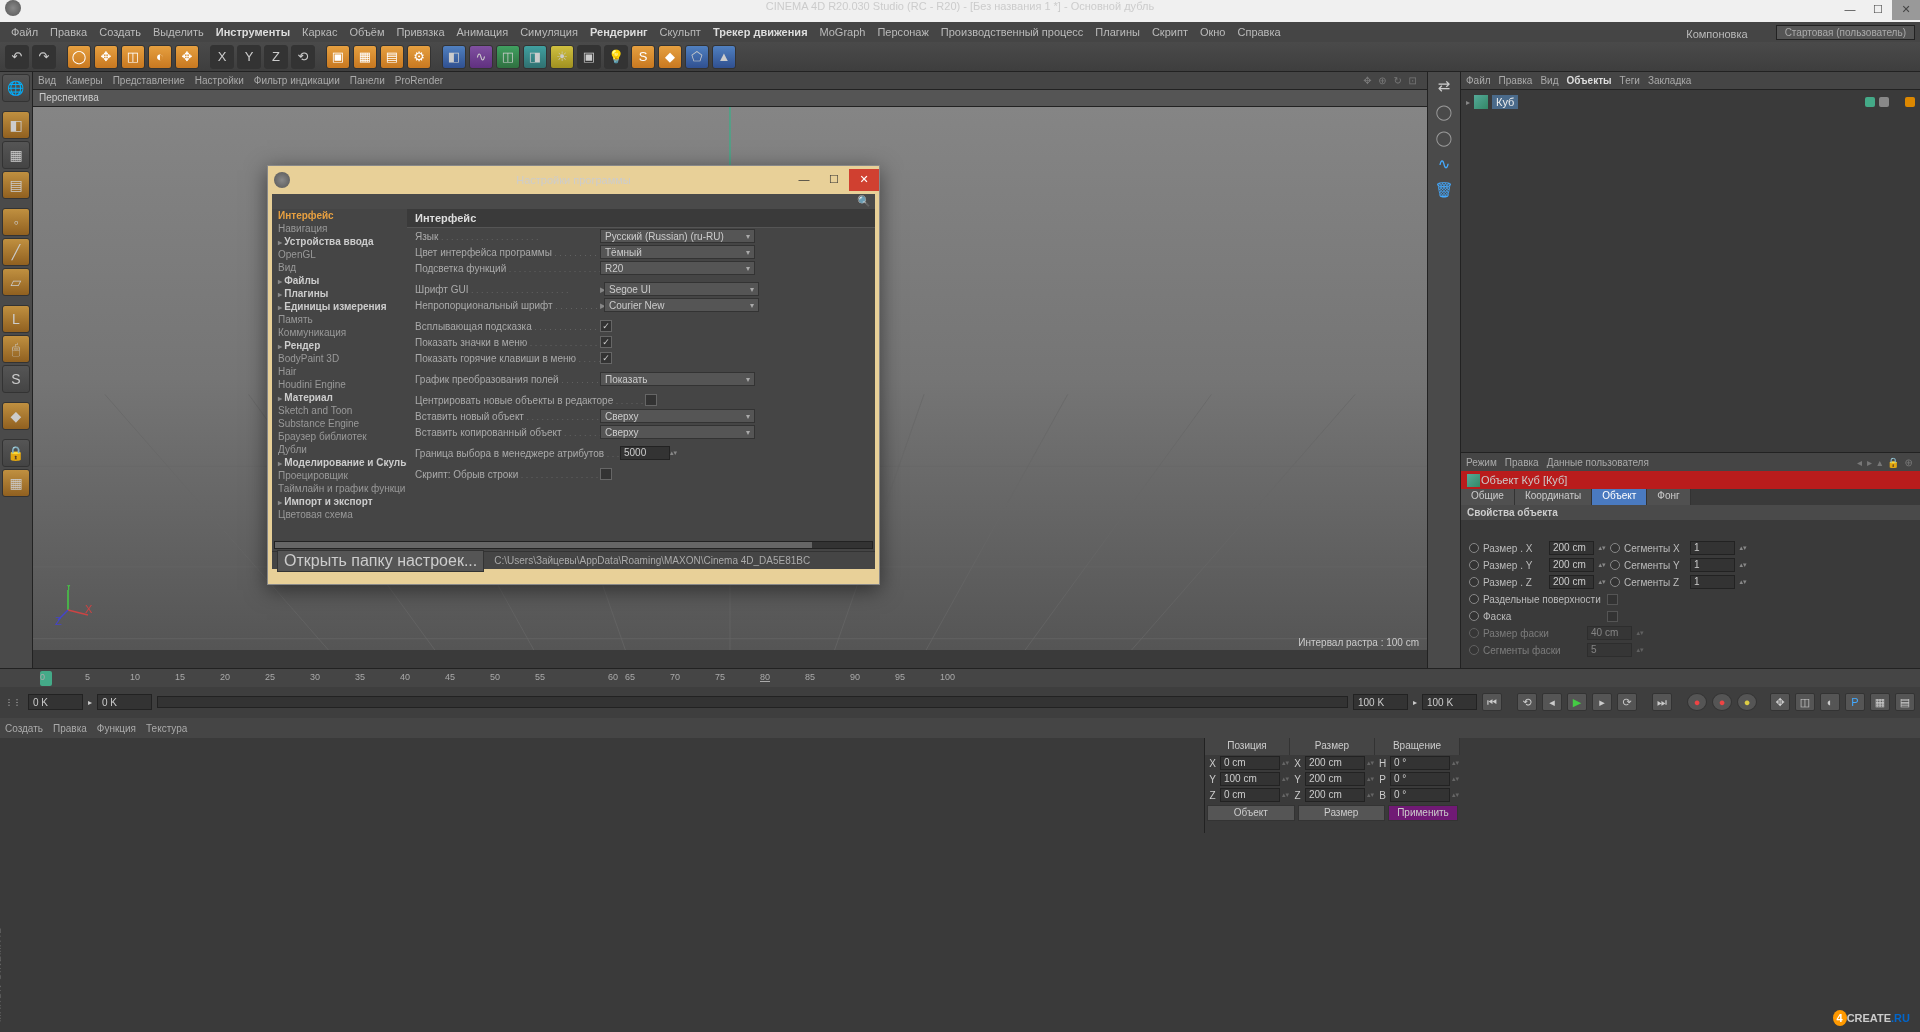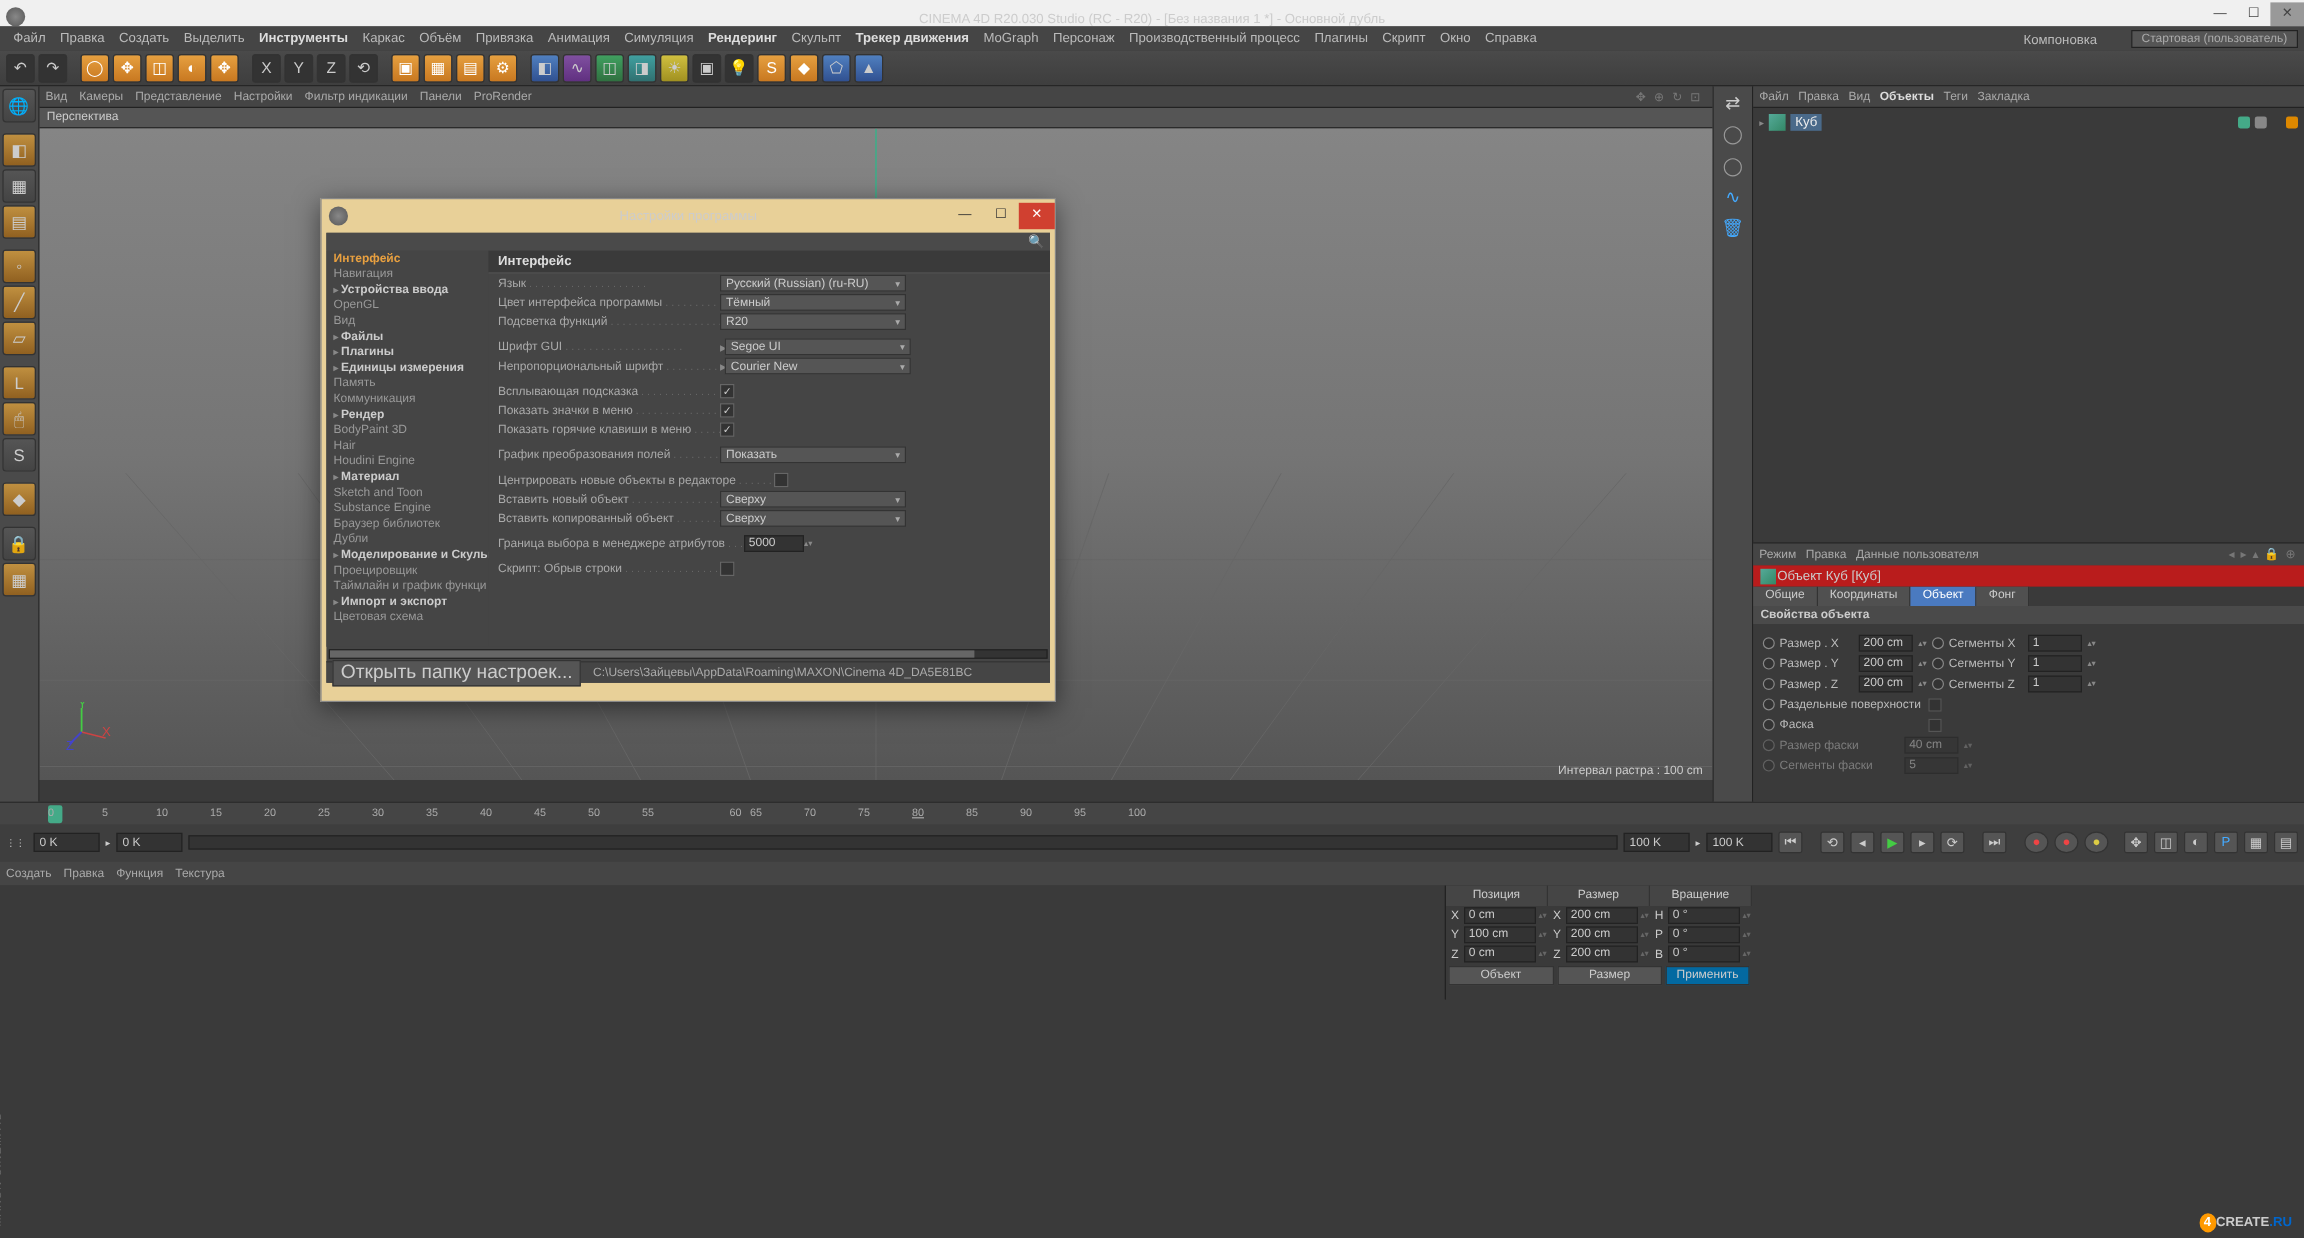--- a/index.html
+++ b/index.html
@@ -1,17 +1,17 @@
 <!DOCTYPE html>
 <html><head>
 <meta charset="utf-8">
 <style>
 *{margin:0;padding:0;box-sizing:border-box;font-family:Arial,sans-serif;font-size:11px;color:#ccc;user-select:none}
 body{background:#3a3a3a;width:1920px;height:1032px;overflow:hidden;position:relative}
-.titlebar{height:22px;background:#f0f0f0;display:flex;align-items:flex-end;justify-content:center;position:relative;color:#333}
+.titlebar{height:22px;background:#f0f0f0;display:flex;align-items:flex-start;justify-content:center;position:relative;color:#333}
 .titlebar .logo{position:absolute;left:5px;width:16px;height:16px;background:radial-gradient(circle,#888,#555);border-radius:50%}
 .titlebar .winbtns{position:absolute;right:0;display:flex}
 .titlebar .winbtns div{width:28px;height:20px;text-align:center;line-height:18px;color:#444}
 .titlebar .winbtns .close{background:#999}
 .menubar{height:20px;background:#454545;display:flex;align-items:center;padding:0 5px;position:relative}
 .menubar span{padding:0 6px;color:#bbb;cursor:default}
 .menubar span.bold{font-weight:bold;color:#ddd}
 .menubar .right{position:absolute;right:5px;color:#888}
 .menubar .layout-select{background:#555;color:#aaa;padding:1px 8px;border:1px solid #222;font-size:10px}
 .toolbar{height:30px;background:linear-gradient(#4a4a4a,#3e3e3e);display:flex;align-items:center;padding:0 5px;gap:3px;border-bottom:1px solid #222}
@@ -56,21 +56,21 @@
 .attrmenubar{height:18px;background:#454545;display:flex;align-items:center;padding:0 5px;gap:8px;position:relative}
 .attrmenubar span{font-size:10px;color:#aaa}
 .attrmenubar .navbtns{position:absolute;right:5px;display:flex;gap:1px}
 .attrmenubar .navbtns span{font-size:10px;color:#777;padding:0 2px}
 .attrhead{height:18px;background:#b91c1c;display:flex;align-items:center;padding:2px 6px;gap:1px}
 .attrhead .cube-icon{width:13px;height:13px;background:linear-gradient(135deg,#5a9,#386)}
 .attrtabs{display:flex;background:#3a3a3a;height:16px}
 .atab{padding:1px 10px;background:#505050;color:#ccc;font-size:10px;border-right:1px solid #333;cursor:default}
 .atab.active{background:#4a7ac0;color:#fff}
 .attrsect{background:#4a4a4a;padding:2px 6px;font-size:10px;font-weight:bold}
-.attrbody{padding:8px 8px}
+.attrbody{padding:20px 8px}
 .arow{display:flex;align-items:center;gap:4px;height:16px;margin-bottom:1px}
 .arow .radio{width:10px;height:10px;border:1px solid #888;border-radius:50%;background:#333}
 .arow .lbl{width:62px;font-size:10px;color:#bbb}
 .arow .input{width:45px;height:14px;background:#333;border:1px solid #222;color:#ccc;padding:0 3px;font-size:10px}
 .arow .spin{width:8px;font-size:7px;color:#888;text-align:center}
 .arow .chk{width:11px;height:11px;background:#333;border:1px solid #555}
 .arow.disabled{opacity:0.5}
 .timeline{height:50px;background:#3e3e3e;border-top:1px solid #222}
 .ruler{height:18px;background:#454545;display:flex;align-items:center;position:relative;padding-left:40px}
 .ruler .playhead{position:absolute;left:40px;top:2px;width:12px;height:15px;background:#4a8;border-radius:2px}
@@ -88,21 +88,21 @@
 .matpanel{flex:1;background:#3a3a3a}
 .coordpanel{width:256px;background:#3a3a3a;border-left:1px solid #222}
 .coordhead{height:17px;background:#454545;display:flex}
 .coordhead div{flex:1;text-align:center;font-size:10px;padding:2px;border-right:1px solid #333}
 .crow{display:flex;height:16px;align-items:center}
 .crow .ax{width:15px;text-align:center;font-size:10px}
 .crow .cin{flex:1;height:14px;background:#333;border:1px solid #222;padding:0 3px;font-size:10px;margin-right:2px}
 .crow .sp{width:8px;font-size:7px;color:#666}
 .coordbot{display:flex;gap:3px;padding:2px}
 .coordbot .sel{flex:1;height:16px;background:#555;border:1px solid #333;font-size:10px;text-align:center;line-height:14px}
-.coordbot .apply{width:70px;height:16px;background:#0369a1;border:1px solid #333;font-size:10px;text-align:center;line-height:14px}
+.coordbot .apply{width:70px;height:16px;background:#701a75;border:1px solid #333;font-size:10px;text-align:center;line-height:14px}
 .sidelabel{position:absolute;left:3px;bottom:10px;transform:rotate(-90deg);transform-origin:left bottom;font-size:9px;color:#666;letter-spacing:1px}
 .watermark{position:absolute;right:10px;bottom:5px;font-size:18px;font-weight:bold;color:#f90}
 .watermark .four{background:#f90;color:#fff;padding:2px 4px;border-radius:50%}
 .watermark .ru{color:#06c}
 
 
 .dialog{position:absolute;left:267px;top:165px;width:613px;height:420px;background:#e8d098;box-shadow:0 5px 20px rgba(0,0,0,0.5);border:1px solid #888}
 .dlg-title{height:28px;display:flex;align-items:center;justify-content:center;position:relative;color:#333;font-size:13px}
 .dlg-title .dicon{position:absolute;left:6px;width:16px;height:16px;background:radial-gradient(#888,#555);border-radius:50%}
 .dlg-title .dbtns{position:absolute;right:0;display:flex}

